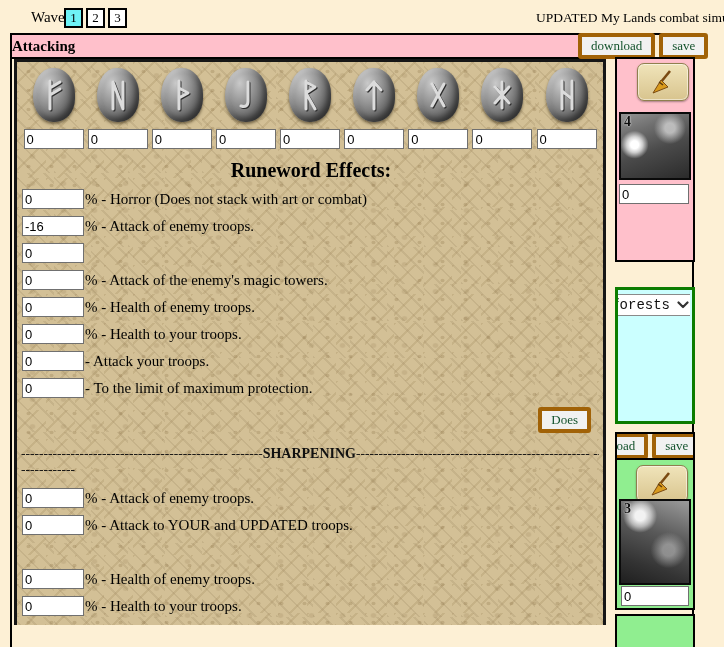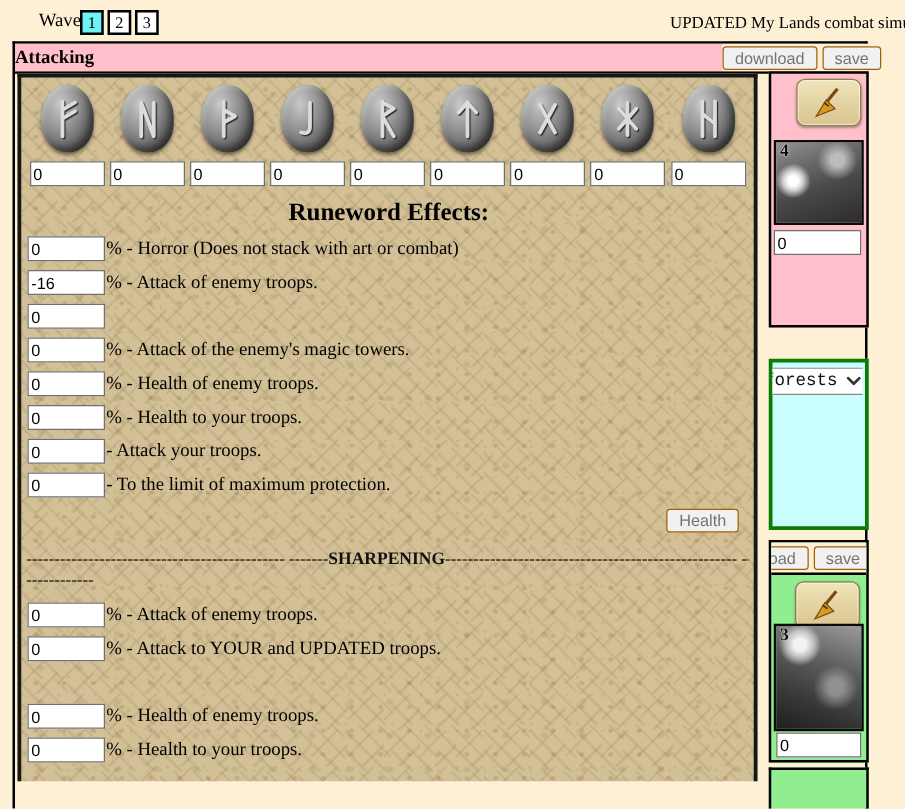--- a/index.html
+++ b/index.html
@@ -14,22 +14,22 @@
   .tab.sel{background:#6ef2f5;}
   .app-title{position:absolute;left:536px;top:10px;font-size:13.5px;white-space:nowrap;}
 
   
   .main-panel{position:absolute;left:10px;top:33px;width:684px;height:614px;
               border:2px solid #000;border-bottom:none;box-sizing:border-box;}
   .header-row{display:flex;height:22px;border-bottom:2px solid #000;}
   .header-pink{flex:0 0 566px;background:#ffc0cb;display:flex;align-items:center;}
   .header-pink b{font-size:15px;}
   .header-btns{flex:1;background:#fdf0d5;display:flex;align-items:center;justify-content:flex-end;gap:4px;padding-right:2px;}
-  button.ui{font-family:Liberation Sans, sans-serif;font-size:13px;background:#f1f1f1;
-            border:1px solid #a16207;border-radius:3px;padding:1px 9px;cursor:pointer;color:#737373;}
+  button.ui{font-family:Liberation Serif, serif;font-size:13px;background:#f1f1f1;
+            border:4px solid #a16207;border-radius:3px;padding:1px 9px;cursor:pointer;color:#14532d;}
 
   .parchment{position:absolute;left:2px;top:24px;width:592px;height:566px;box-sizing:border-box;
              border:3px solid #161616;border-bottom:none;
              background-color:#d3c096;
              background-image:
                radial-gradient(rgba(139,115,72,.28) 1.5px, transparent 2.5px),
                radial-gradient(rgba(139,115,72,.18) 2px, transparent 3.5px),
                repeating-linear-gradient(135deg, rgba(164,140,96,.28) 0 2px, transparent 2px 14px),
                repeating-linear-gradient(45deg, rgba(120,98,60,.14) 0 2px, transparent 2px 11px);
              background-size:23px 19px,31px 27px,29px 29px,37px 37px;
@@ -230,21 +230,21 @@
       <div class="effect-row">
         <input class="val" value="0" style="">
         <span class="effect-label">- Attack your troops.</span>
       </div>
       <div class="effect-row">
         <input class="val" value="0" style="">
         <span class="effect-label">- To the limit of maximum protection.</span>
       </div>
 
       <div class="apply-row">
-        <button class="ui">Health</button>
+        <button class="ui">Does</button>
       </div>
 
       <div class="divider">
         <div class="l1"><span>---------------------------------------------- -------</span><b>SHARPENING</b><span>---------------------------------------------------- -----</span></div>
         <div>------------</div>
       </div>
 
       <div class="sharp-rows">
         <div class="effect-row">
           <input class="val" value="0" style="">

